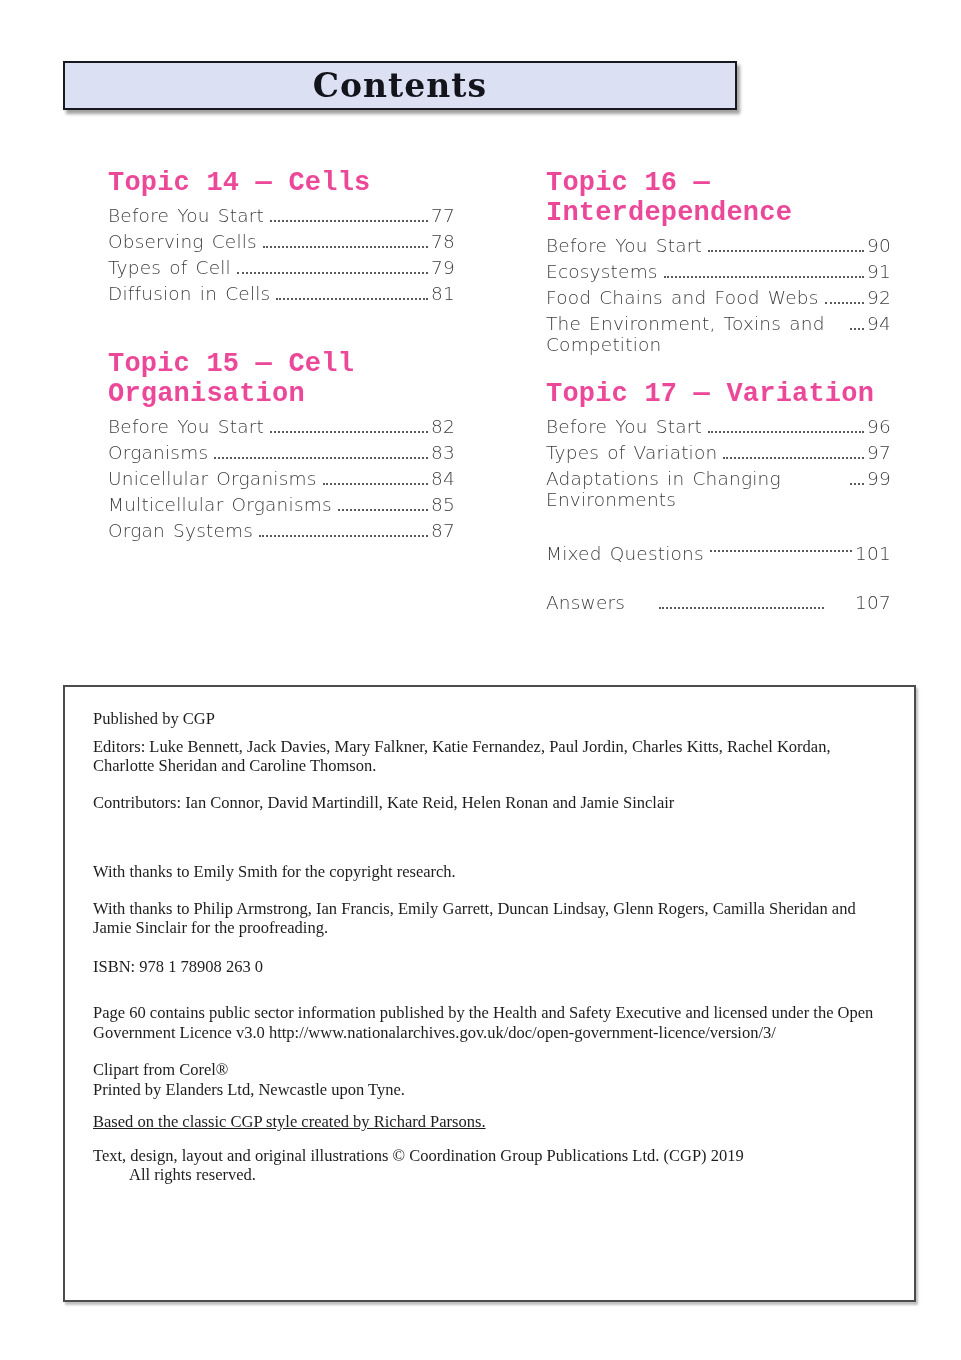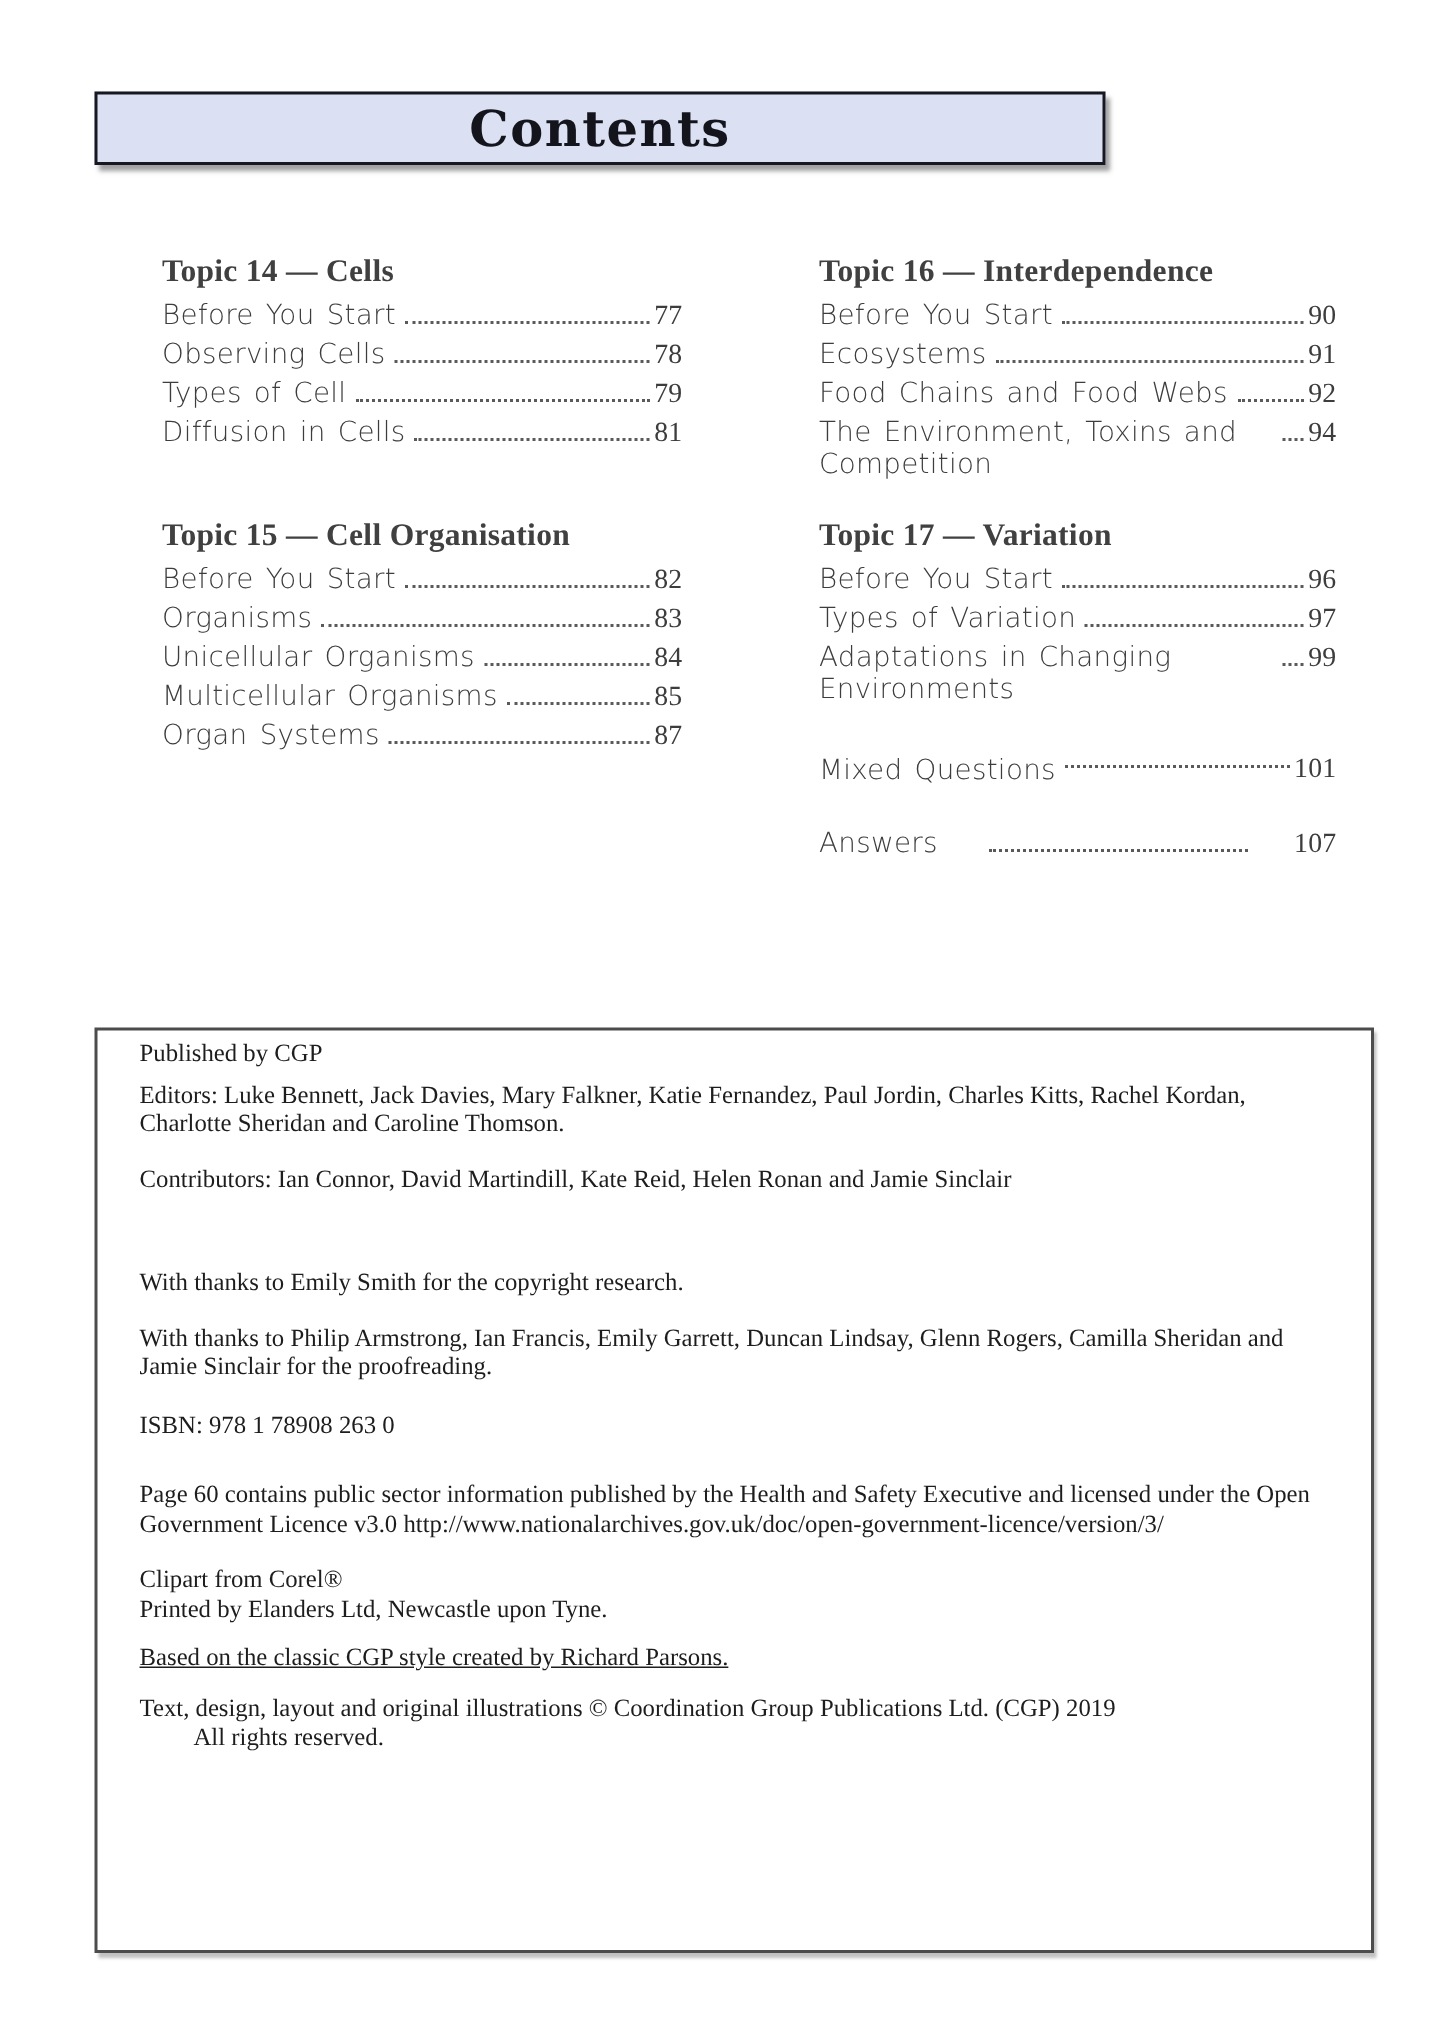--- a/index.html
+++ b/index.html
@@ -34,24 +34,24 @@
   .toc-col {
     position: absolute;
     top: 168px;
   }
   .toc-col.left  { left: 108px; width: 347px; }
   .toc-col.right { left: 546px; width: 345px; }
 
   .toc-section + .toc-section { margin-top: 40px; }
 
   .toc-heading {
-    font-family: Liberation Serif, serif;
+    font-family: Liberation Mono, monospace;
     font-weight: bold;
-    font-size: 21px;
-    color: #404040;
+    font-size: 27px;
+    color: #ec4899;
     margin-bottom: 7px;
     letter-spacing: 0.2px;
   }
 
   .toc-entry {
     display: flex;
     align-items: baseline;
     height: 26px;
     font-family: "DejaVu Sans", sans-serif;
     font-weight: 300;
@@ -59,34 +59,34 @@
     color: #3d3d3d;
     word-spacing: 2px;
     letter-spacing: 0.2px;
   }
   .toc-entry .leader {
     flex: 1;
     border-bottom: 2px dotted #5a5a5a;
     margin: 0 3px 4px 6px;
     min-width: 14px;
   }
-  .toc-entry .pagenum { white-space: nowrap; font-family: Liberation Serif, serif; }
+  .toc-entry .pagenum { white-space: nowrap; }
 
   .toc-extra.first { margin-top: 46px; align-items: center; }
   .toc-extra.second { margin-top: 26px; gap: 28px; }
 
   
   .colophon {
     position: absolute;
     left: 63px; top: 685px;
     width: 853px; height: 617px;
     border: 2px solid #4c4c4c;
     box-shadow: 2px 3px 2px rgba(140,140,140,0.55);
     background: #fff;
-    padding: 5px 28px 14px 28px;
+    padding: 22px 28px 14px 28px;
     display: flex;
     flex-direction: column;
     font-size: 16.5px;
     line-height: 19.5px;
     color: #1d1d1d;
   }
   .colophon p { max-width: 800px; }
   .p-published     { margin-top: 0; }
   .p-editors       { margin-top: 8px; }
   .p-contributors  { margin-top: 17px; }

